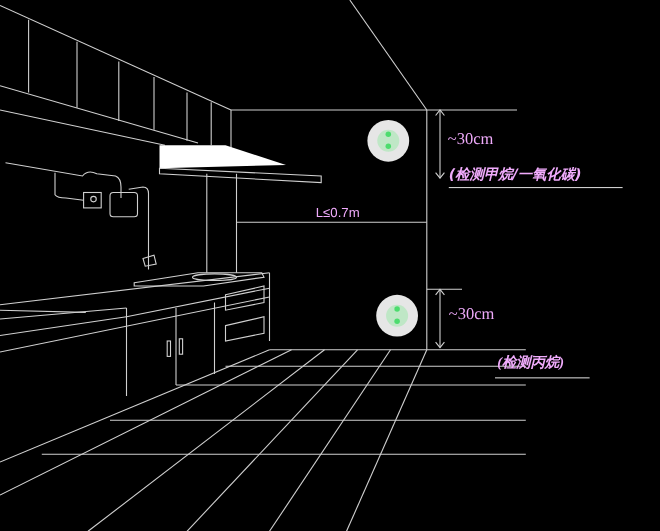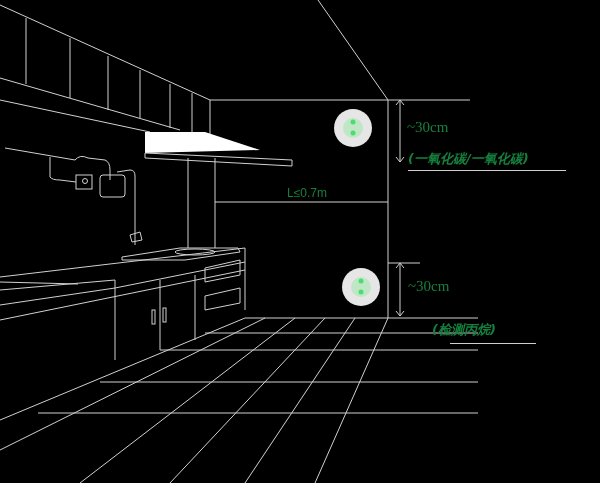--- a/index.html
+++ b/index.html
@@ -1,18 +1,18 @@
 <!DOCTYPE html>
 <html><head>
 <meta charset="utf-8">
 <style>
   html, body { margin:0; padding:0; background:#000; }
   body { width:600px; height:483px; position:relative; overflow:hidden; font-family:"Liberation Sans", sans-serif; }
   #scene { position:absolute; left:0; top:0; width:600px; height:483px; }
-  .lbl { position:absolute; color:#15803d; white-space:nowrap; }
+  .lbl { position:absolute; color:#f0abfc; white-space:nowrap; }
   .dist { font-family:"Liberation Serif", serif; font-size:15px; }
   .gas { font-family:"DejaVu Sans", sans-serif; font-size:13px; font-weight:bold; font-style:italic; }
   .len { font-size:12px; }
   .uline { position:absolute; height:1px; background:#cfcfcf; }
 </style>
 </head>
 <body>
 
 <svg id="scene" viewBox="0 0 600 483" xmlns="http://www.w3.org/2000/svg">
   <g stroke="#d0d0d0" stroke-width="1" fill="none">
@@ -93,20 +93,20 @@
   </g>
   <g>
     <circle cx="361" cy="287" r="19" fill="#e6e6e6"></circle>
     <circle cx="361" cy="287" r="10" fill="#bfe7c6"></circle>
     <circle cx="361" cy="281" r="2.5" fill="#4ddc6e"></circle>
     <circle cx="361" cy="292" r="2.5" fill="#4ddc6e"></circle>
   </g>
 </svg>
 
 <div class="lbl dist" style="left:407px;top:119px;">~30cm</div>
-<div class="lbl gas" style="left:408px;top:150px;">(一氧化碳/一氧化碳)</div>
+<div class="lbl gas" style="left:408px;top:150px;">(检测甲烷/一氧化碳)</div>
 <div class="uline" style="left:408px;top:170px;width:158px;"></div>
 
 <div class="lbl len" style="left:287px;top:186px;">L≤0.7m</div>
 
 <div class="lbl dist" style="left:408px;top:278px;">~30cm</div>
-<div class="lbl gas" style="left:432px;top:321px;">(检测丙烷)</div>
+<div class="lbl gas" style="left:452px;top:321px;font-family:Liberation Serif, serif;">(检测丙烷)</div>
 <div class="uline" style="left:450px;top:343px;width:86px;"></div>
 
 </body></html>

